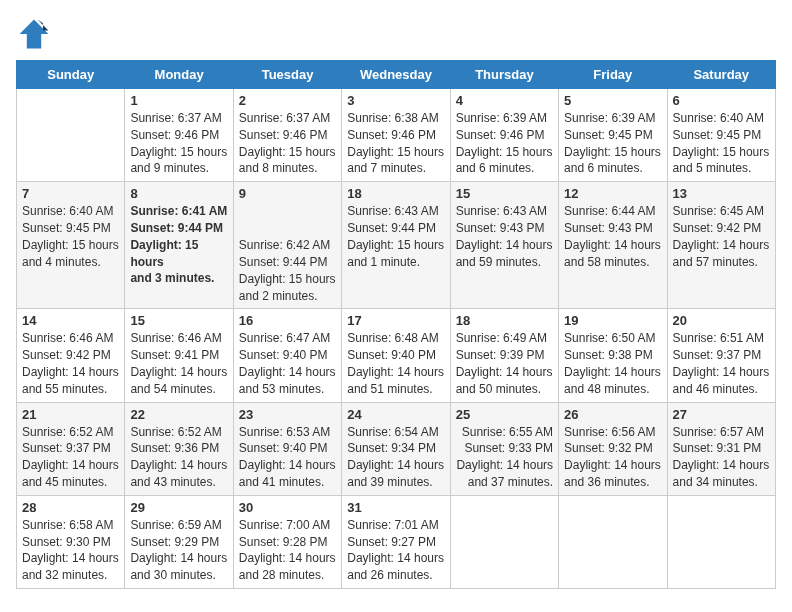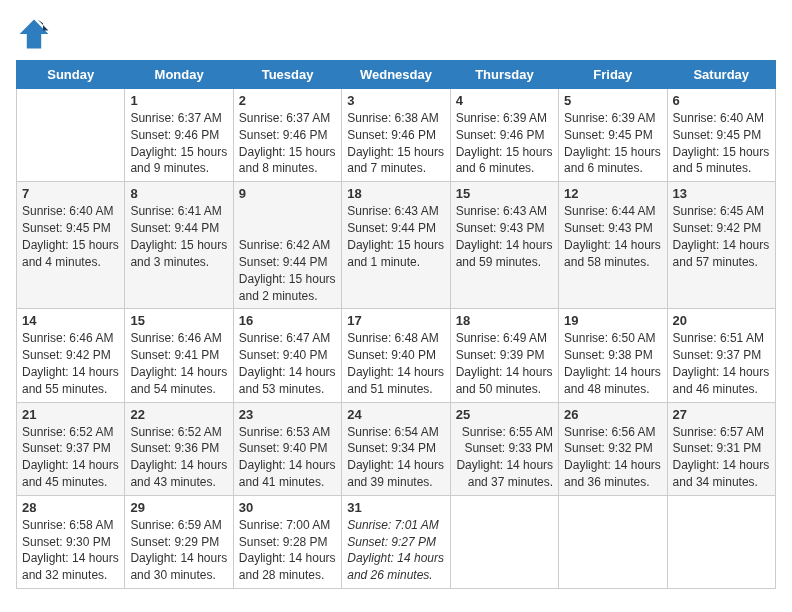--- a/index.html
+++ b/index.html
@@ -171,21 +171,21 @@
         <tr>
           <td>
             <span class="day-number">7</span>
             <div class="day-info" style="white-space: pre-line;">Sunrise: 6:40 AM
 Sunset: 9:45 PM
 Daylight: 15 hours
 and 4 minutes.</div>
           </td>
           <td>
             <span class="day-number">8</span>
-            <div class="day-info" style="white-space: pre-line;">Sunrise: 6:41 AM
+            <div class="day-info" style="white-space: pre-line; font-weight: bold;">Sunrise: 6:41 AM
 Sunset: 9:44 PM
 Daylight: 15 hours
 and 3 minutes.</div>
           </td>
           <td>
             <span class="day-number">9</span>
             <div class="day-info" style="white-space: pre-line; margin-top: 36px;">Sunrise: 6:42 AM
 Sunset: 9:44 PM
 Daylight: 15 hours
 and 2 minutes.</div>
@@ -338,21 +338,21 @@
           </td>
           <td>
             <span class="day-number">30</span>
             <div class="day-info" style="white-space: pre-line;">Sunrise: 7:00 AM
 Sunset: 9:28 PM
 Daylight: 14 hours
 and 28 minutes.</div>
           </td>
           <td>
             <span class="day-number">31</span>
-            <div class="day-info" style="white-space: pre-line; font-style: italic;">Sunrise: 7:01 AM
+            <div class="day-info" style="white-space: pre-line;">Sunrise: 7:01 AM
 Sunset: 9:27 PM
 Daylight: 14 hours
 and 26 minutes.</div>
           </td>
           <td class="empty-cell"></td>
           <td class="empty-cell"></td>
           <td class="empty-cell"></td>
         </tr>
       </tbody>
   </table>

